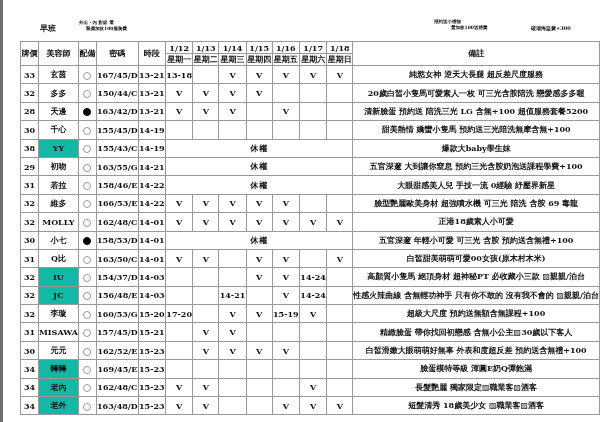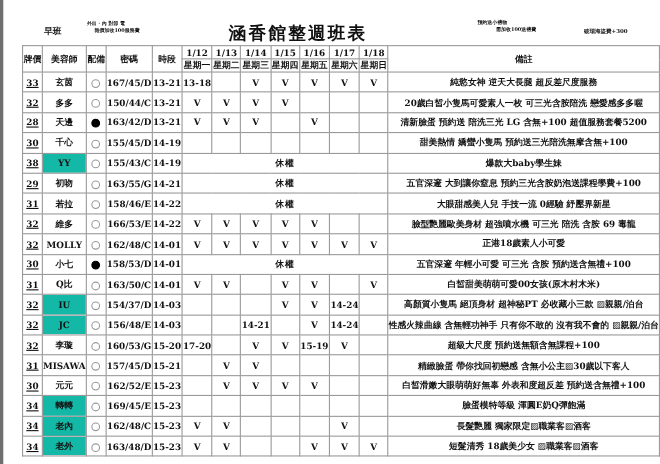--- a/index.html
+++ b/index.html
@@ -15,21 +15,21 @@
   .note-r .l2 { padding-left:17px; }
   .note-rr { position:absolute; left:531px; top:25px; font-size:5px; font-weight:bold; }
   table.sched { position:absolute; left:20px; top:41px; border-collapse:collapse; table-layout:fixed;padding-left:28px; }
   table.sched td, table.sched th { border:1px solid #9a9a9a; padding:0; text-align:center;
          font-size:8px; font-weight:bold; overflow:hidden; white-space:nowrap; }
   table.sched th { font-weight:bold; }
   th.date { height:11px; font-size:8.5px; font-weight:normal; border-bottom:1px solid #9a9a9a; }
   th.dow { height:10px; font-size:6.5px; }
   th.big { font-size:8.5px; }
   td { height:17.4px; }
-  td.age { font-size:8px; font-weight:normal;text-decoration:underline; }
+  td.age { font-size:8px; font-weight:normal; }
   td.name { font-size:8px; }
   td.name.gray { background:#14b8a6; }
   td.code { font-size:7.5px; font-weight:normal; text-align:left; padding-left:3px; }
   td.time { font-size:8px; font-weight:normal; }
   td.day { font-size:8px; }
   td.rest { font-size:8.5px; letter-spacing:1px; }
   td.remark { font-size:5.5px; font-weight:normal; text-align:left; padding-left:3px; white-space:normal; line-height:7px;margin-top:20px; }
   .circ { display:inline-block; width:8px; height:8px; border-radius:50%; border:1px solid #9a9a9a; box-sizing:border-box; vertical-align:middle; }
   .circ.filled { background:#000; border-color:#000; }
 </style>
@@ -37,21 +37,20 @@
 <body>
 
 <div class="left-bar"></div>
 
 <div class="hdr">
   <div class="shift">早班</div>
   <div class="note-l">
     <div>外出・內 對節 電</div>
     <div class="l2">雜價加收100服務費</div>
   </div>
-  <div class="title">涵香館整週班表</div>
   <div class="note-r">
     <div>預約送小禮物</div>
     <div class="l2">需加收100送禮費</div>
   </div>
   <div class="note-rr">破瑞海盜費+300</div>
 </div>
 
 <table class="sched">
   <colgroup>
     <col style="width:23px">

